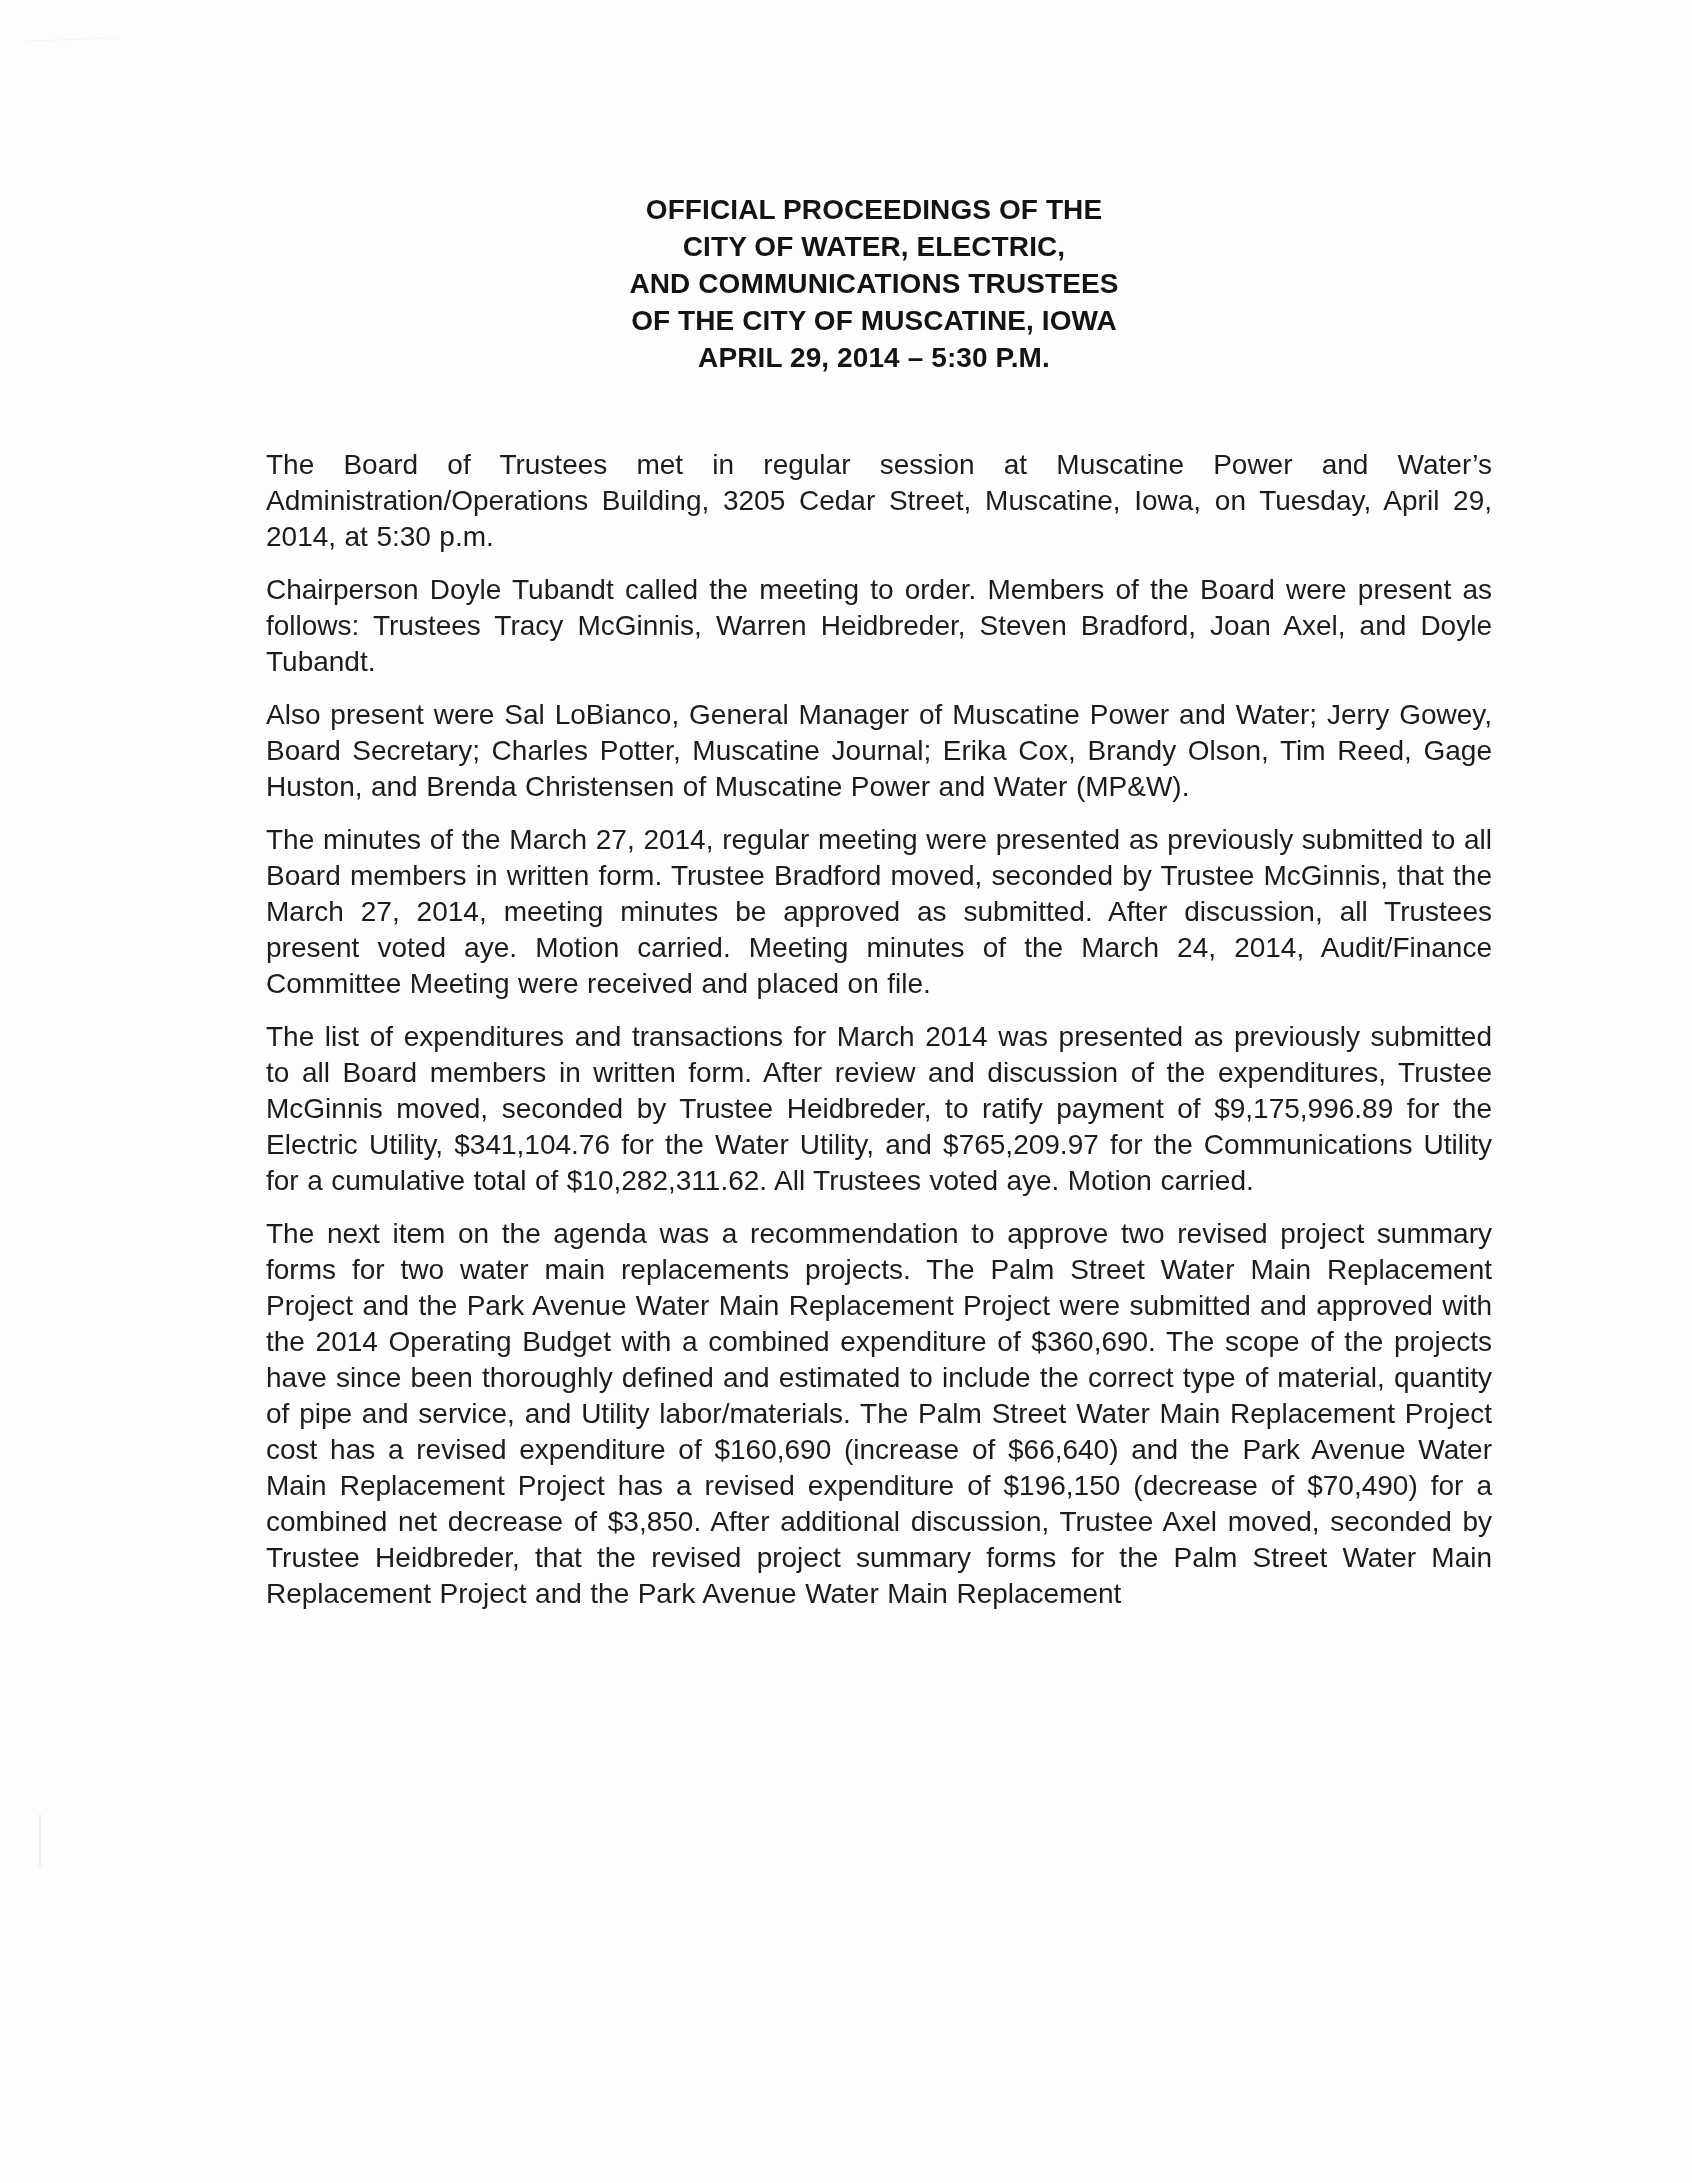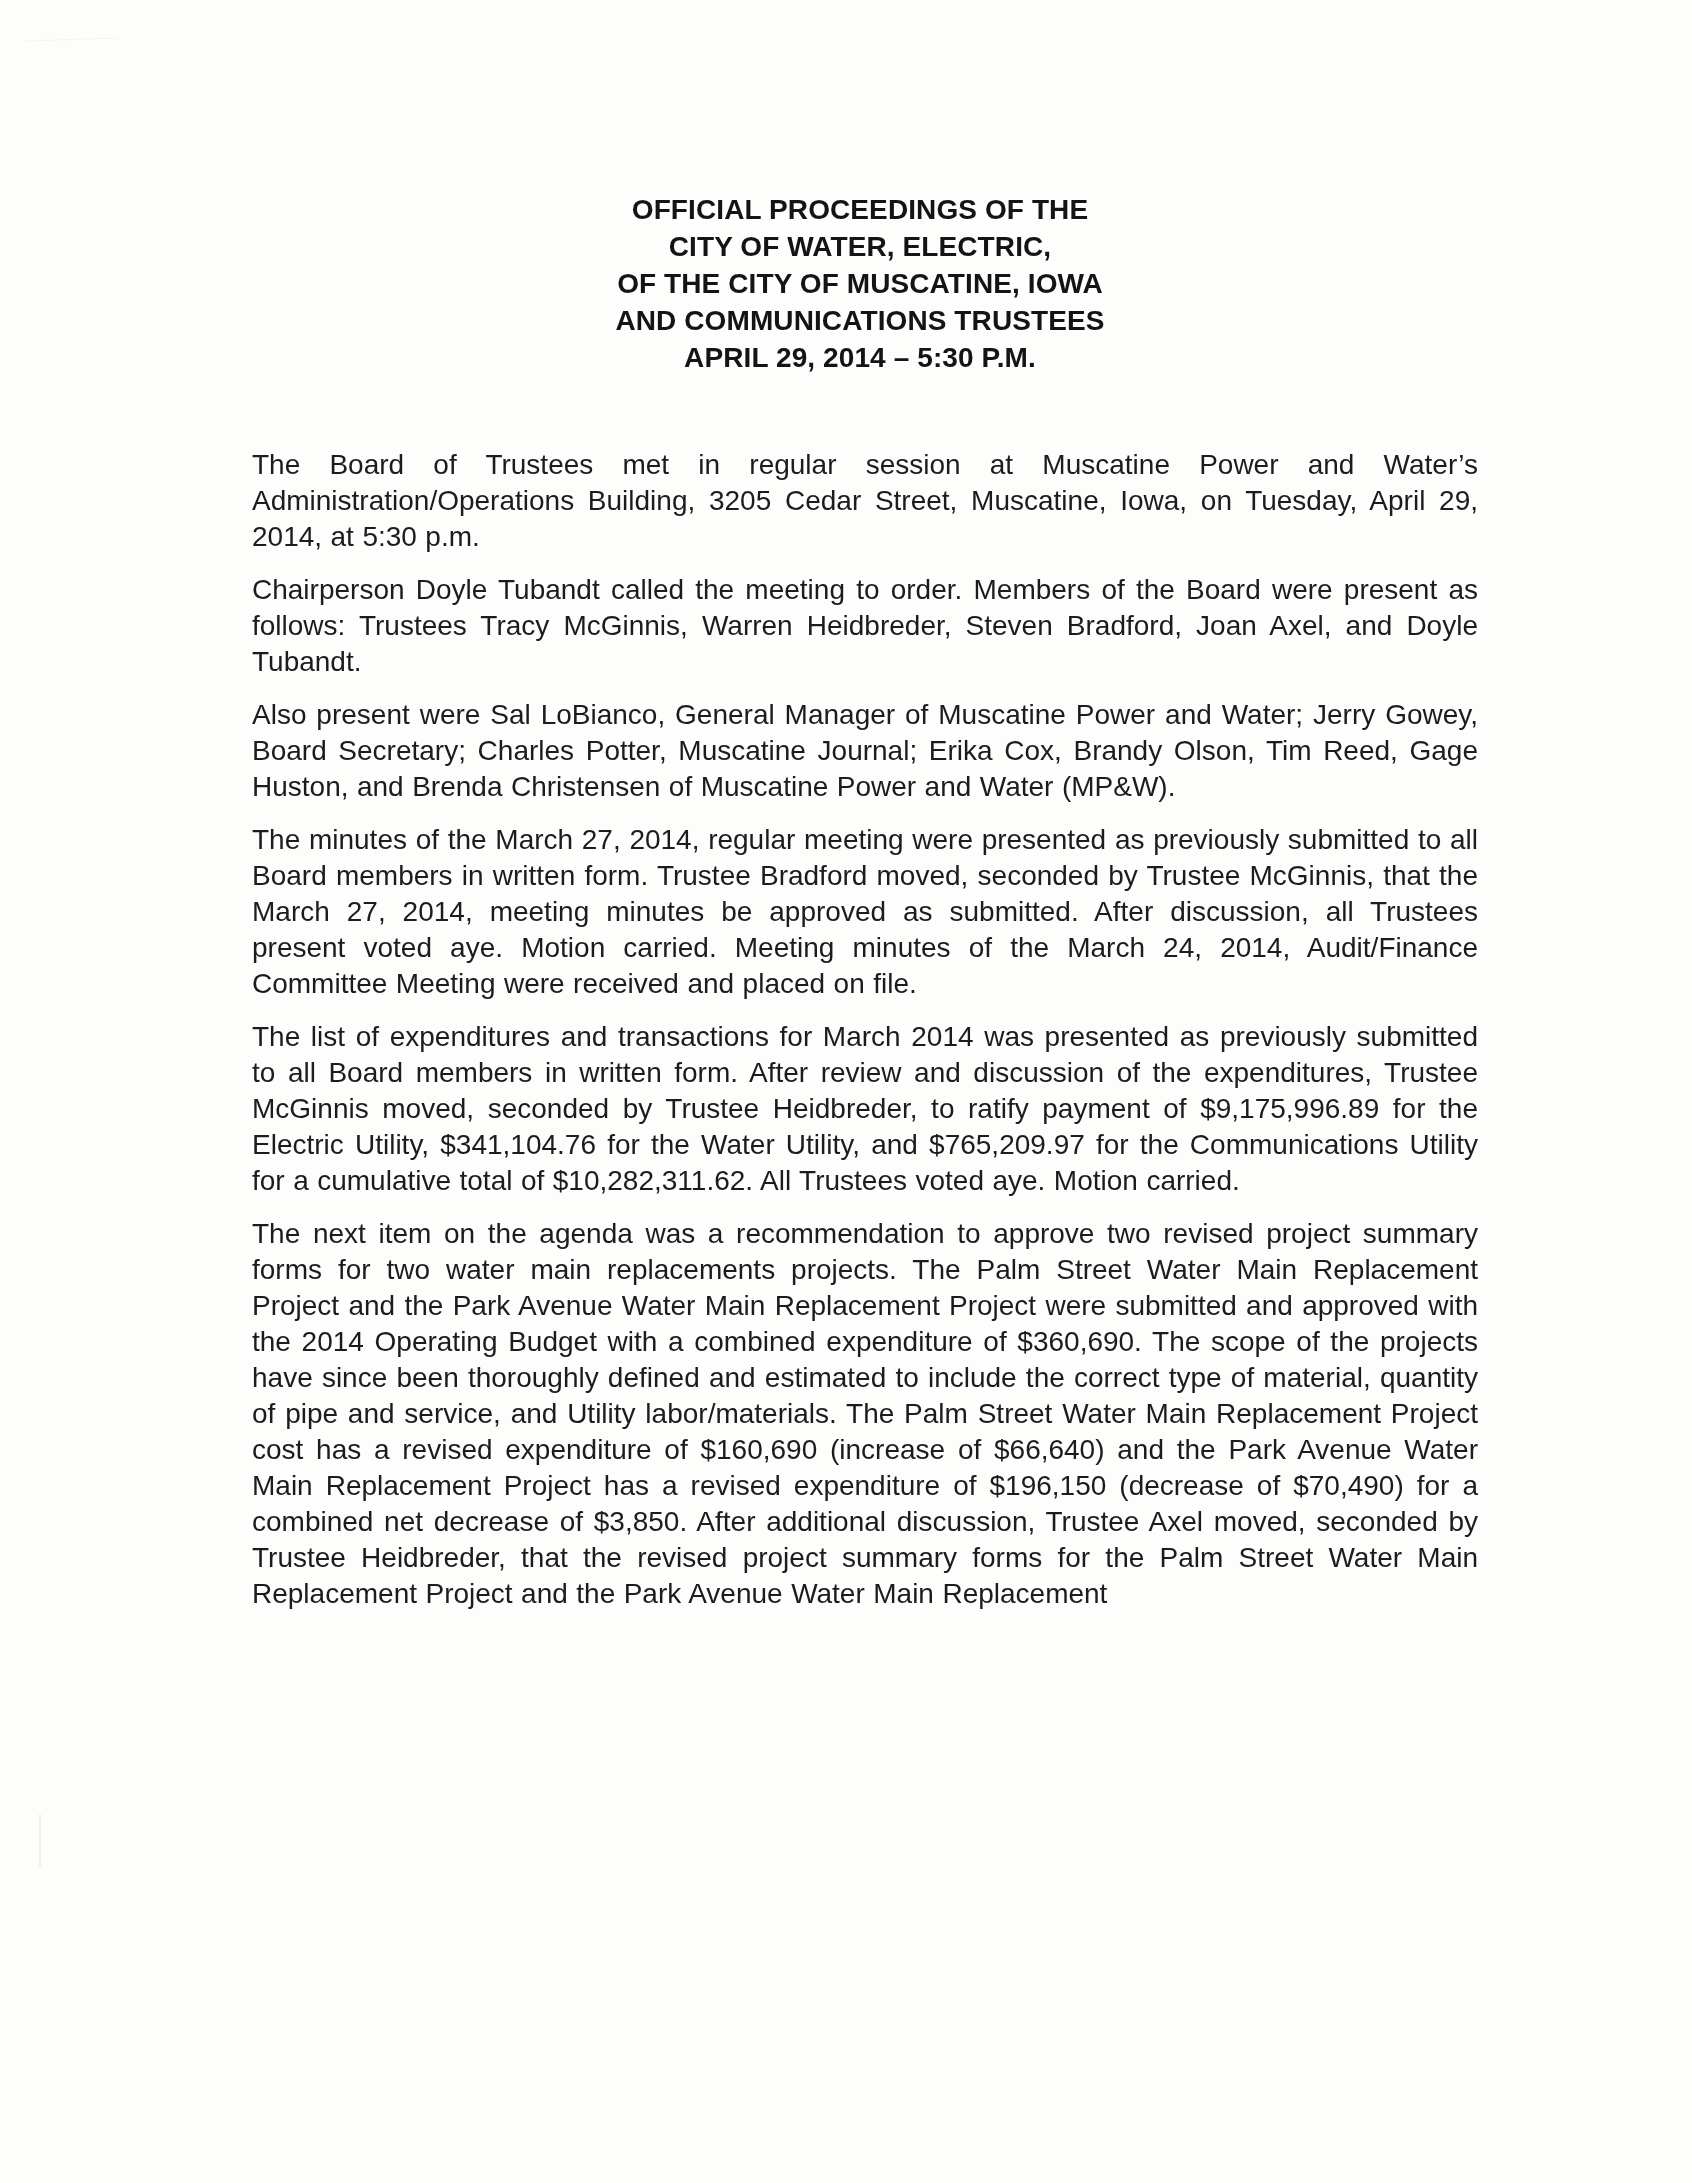--- a/index.html
+++ b/index.html
@@ -29,21 +29,21 @@
   .scan-artifact-bl {
     position: absolute;
     left: 39px;
     top: 1814px;
     width: 2px;
     height: 53px;
     background: rgba(0,0,0,0.05);
   }
   .content {
     position: absolute;
-    left: 242px;
+    left: 256px;
     top: 191px;
     width: 1236px;
   }
   .doc-title {
     text-align: center;
     font-weight: bold;
     font-size: 28px;
     line-height: 37px;
     letter-spacing: 0.1px;
     margin-bottom: 71px;
@@ -68,22 +68,22 @@
 <div class="page">
 
   <div class="scan-artifact-tl"></div>
   <div class="scan-artifact-bl"></div>
 
   <div class="content">
 
     <div class="doc-title">
       <span class="title-line">OFFICIAL PROCEEDINGS OF THE</span>
       <span class="title-line">CITY OF WATER, ELECTRIC,</span>
+      <span class="title-line">AND COMMUNICATIONS TRUSTEES</span>
       <span class="title-line">OF THE CITY OF MUSCATINE, IOWA</span>
-      <span class="title-line">AND COMMUNICATIONS TRUSTEES</span>
       <span class="title-line">APRIL 29, 2014 – 5:30 P.M.</span>
     </div>
 
     <div class="body-text">
       <p class="para">The Board of Trustees met in regular session at Muscatine Power and Water’s Administration/Operations Building, 3205 Cedar Street, Muscatine, Iowa, on Tuesday, April 29, 2014, at 5:30 p.m.</p>
       <p class="para">Chairperson Doyle Tubandt called the meeting to order. Members of the Board were present as follows: Trustees Tracy McGinnis, Warren Heidbreder, Steven Bradford, Joan Axel, and Doyle Tubandt.</p>
       <p class="para">Also present were Sal LoBianco, General Manager of Muscatine Power and Water; Jerry Gowey, Board Secretary; Charles Potter, Muscatine Journal; Erika Cox, Brandy Olson, Tim Reed, Gage Huston, and Brenda Christensen of Muscatine Power and Water (MP&amp;W).</p>
       <p class="para">The minutes of the March 27, 2014, regular meeting were presented as previously submitted to all Board members in written form. Trustee Bradford moved, seconded by Trustee McGinnis, that the March 27, 2014, meeting minutes be approved as submitted. After discussion, all Trustees present voted aye. Motion carried. Meeting minutes of the March 24, 2014, Audit/Finance Committee Meeting were received and placed on file.</p>
       <p class="para">The list of expenditures and transactions for March 2014 was presented as previously submitted to all Board members in written form. After review and discussion of the expenditures, Trustee McGinnis moved, seconded by Trustee Heidbreder, to ratify payment of $9,175,996.89 for the Electric Utility, $341,104.76 for the Water Utility, and $765,209.97 for the Communications Utility for a cumulative total of $10,282,311.62. All Trustees voted aye. Motion carried.</p>
       <p class="para">The next item on the agenda was a recommendation to approve two revised project summary forms for two water main replacements projects. The Palm Street Water Main Replacement Project and the Park Avenue Water Main Replacement Project were submitted and approved with the 2014 Operating Budget with a combined expenditure of $360,690. The scope of the projects have since been thoroughly defined and estimated to include the correct type of material, quantity of pipe and service, and Utility labor/materials. The Palm Street Water Main Replacement Project cost has a revised expenditure of $160,690 (increase of $66,640) and the Park Avenue Water Main Replacement Project has a revised expenditure of $196,150 (decrease of $70,490) for a combined net decrease of $3,850. After additional discussion, Trustee Axel moved, seconded by Trustee Heidbreder, that the revised project summary forms for the Palm Street Water Main Replacement Project and the Park Avenue Water Main Replacement</p>

